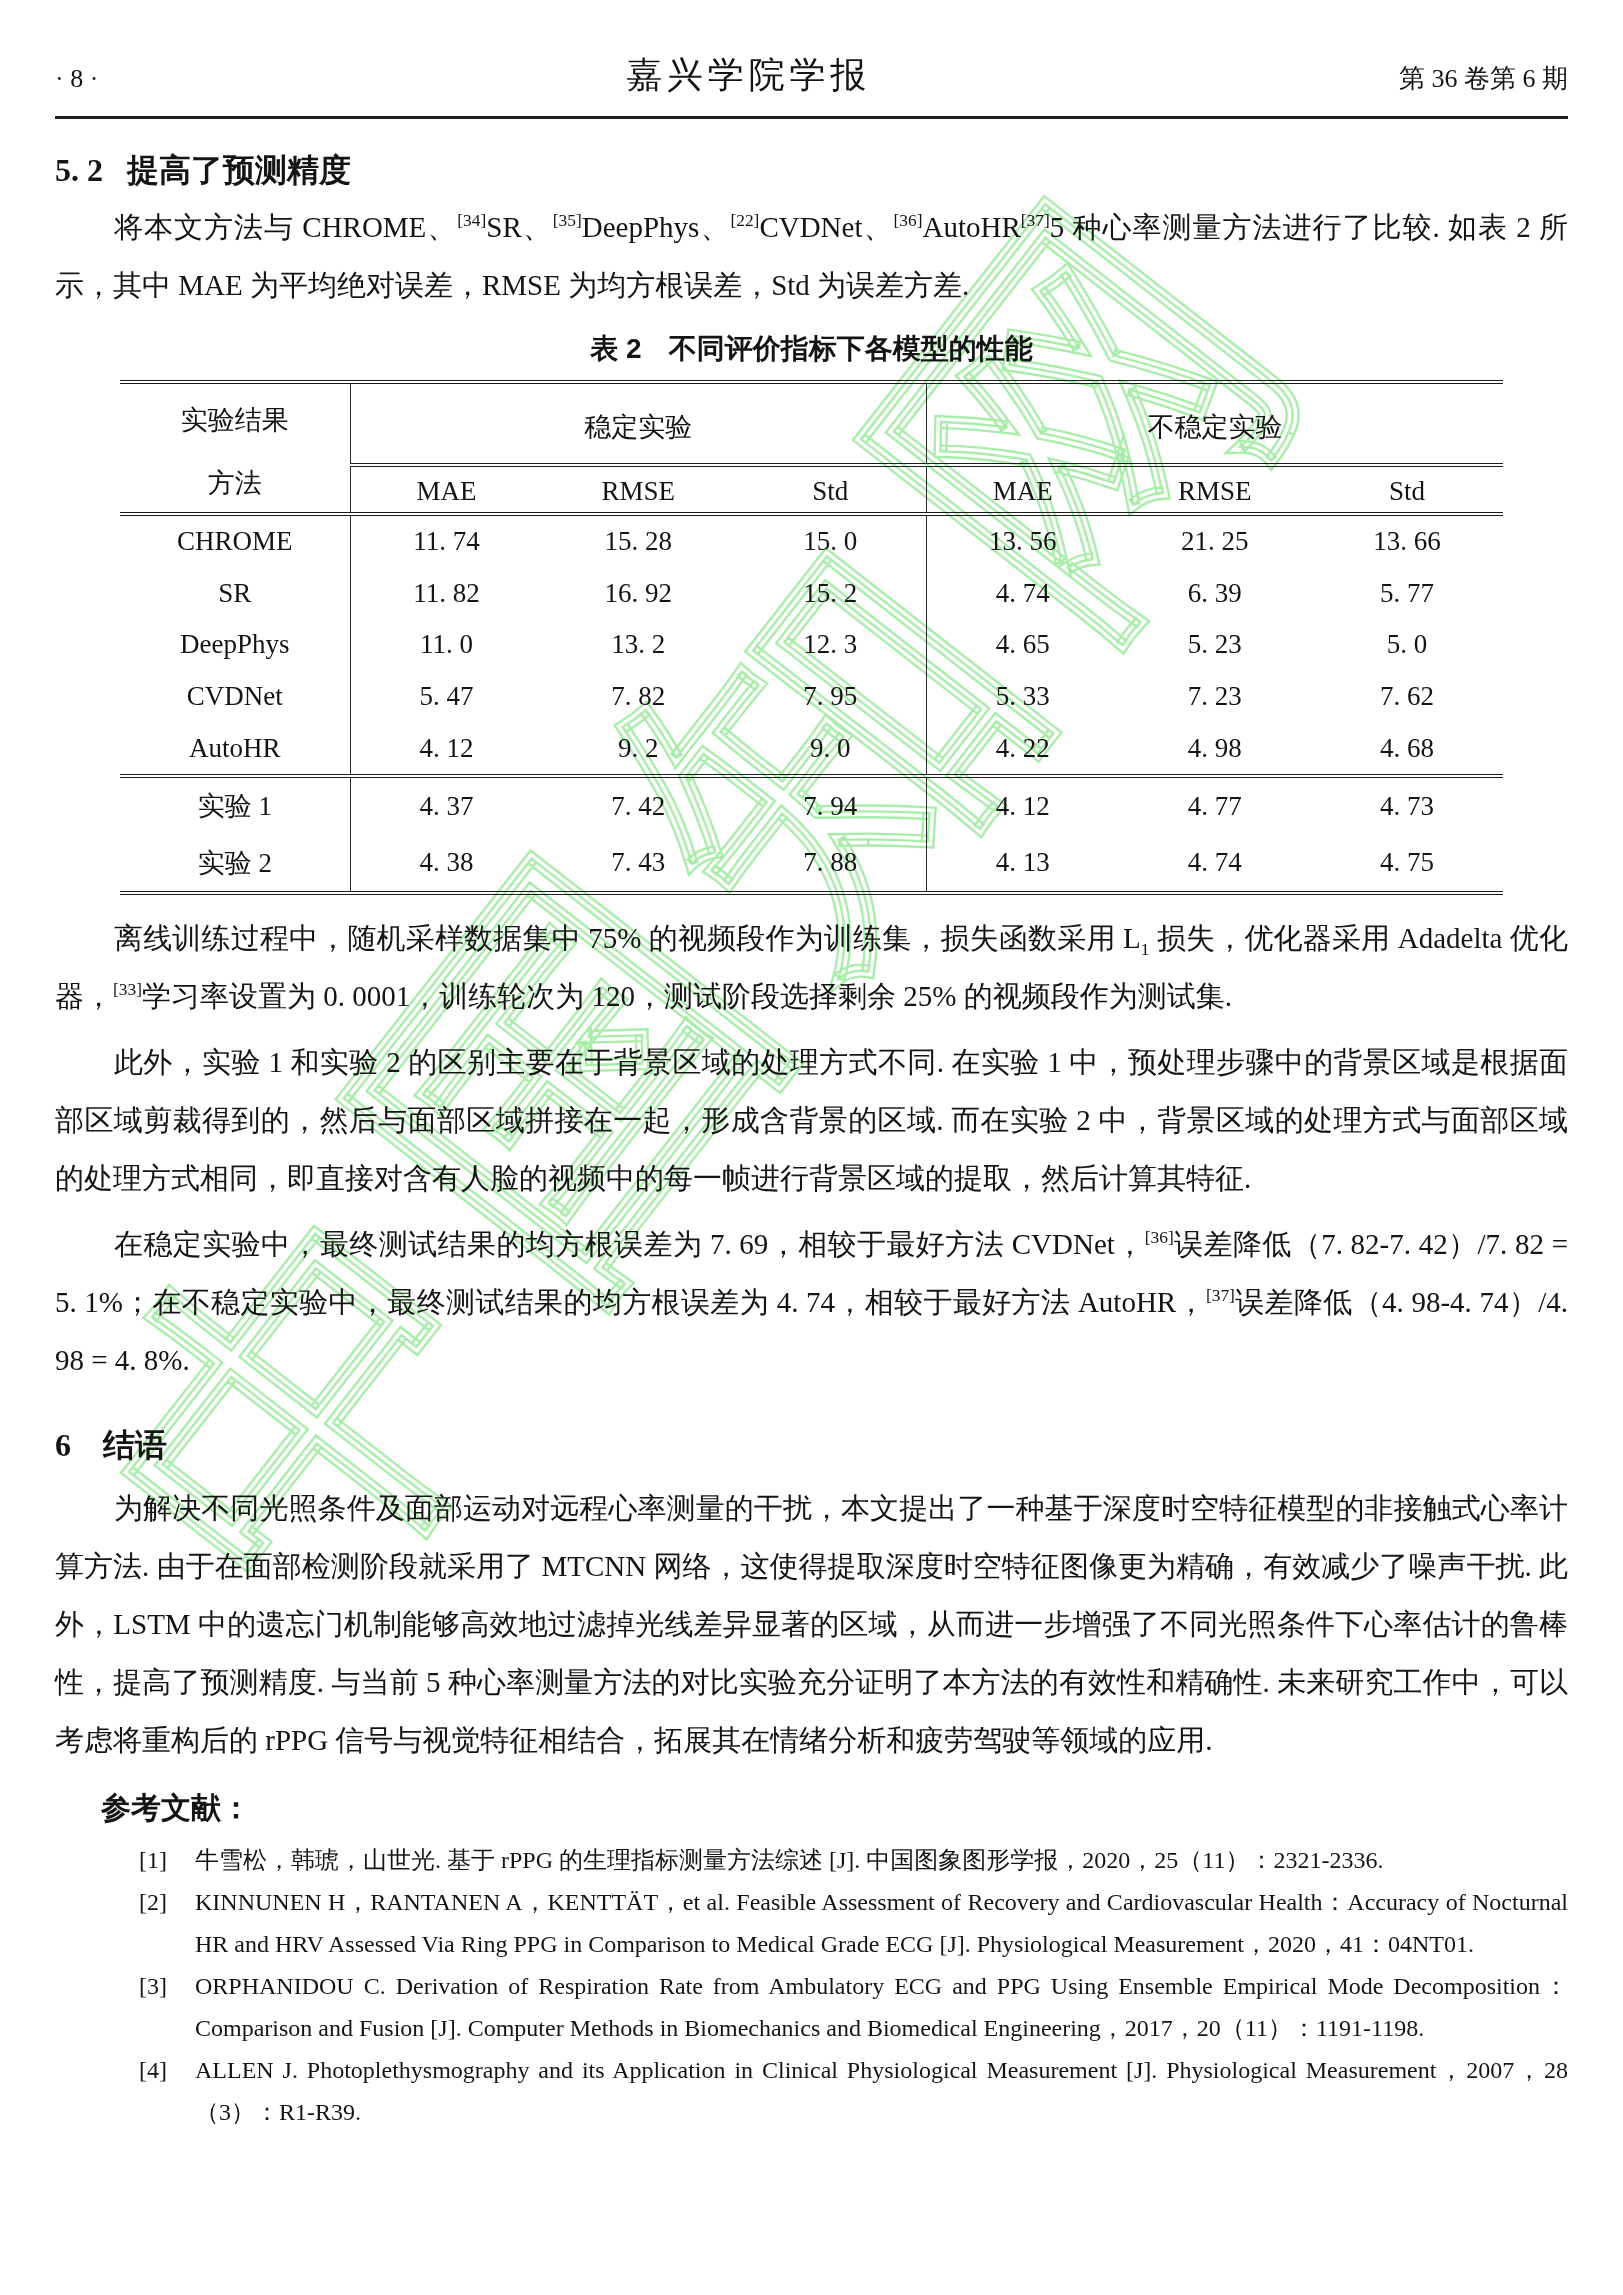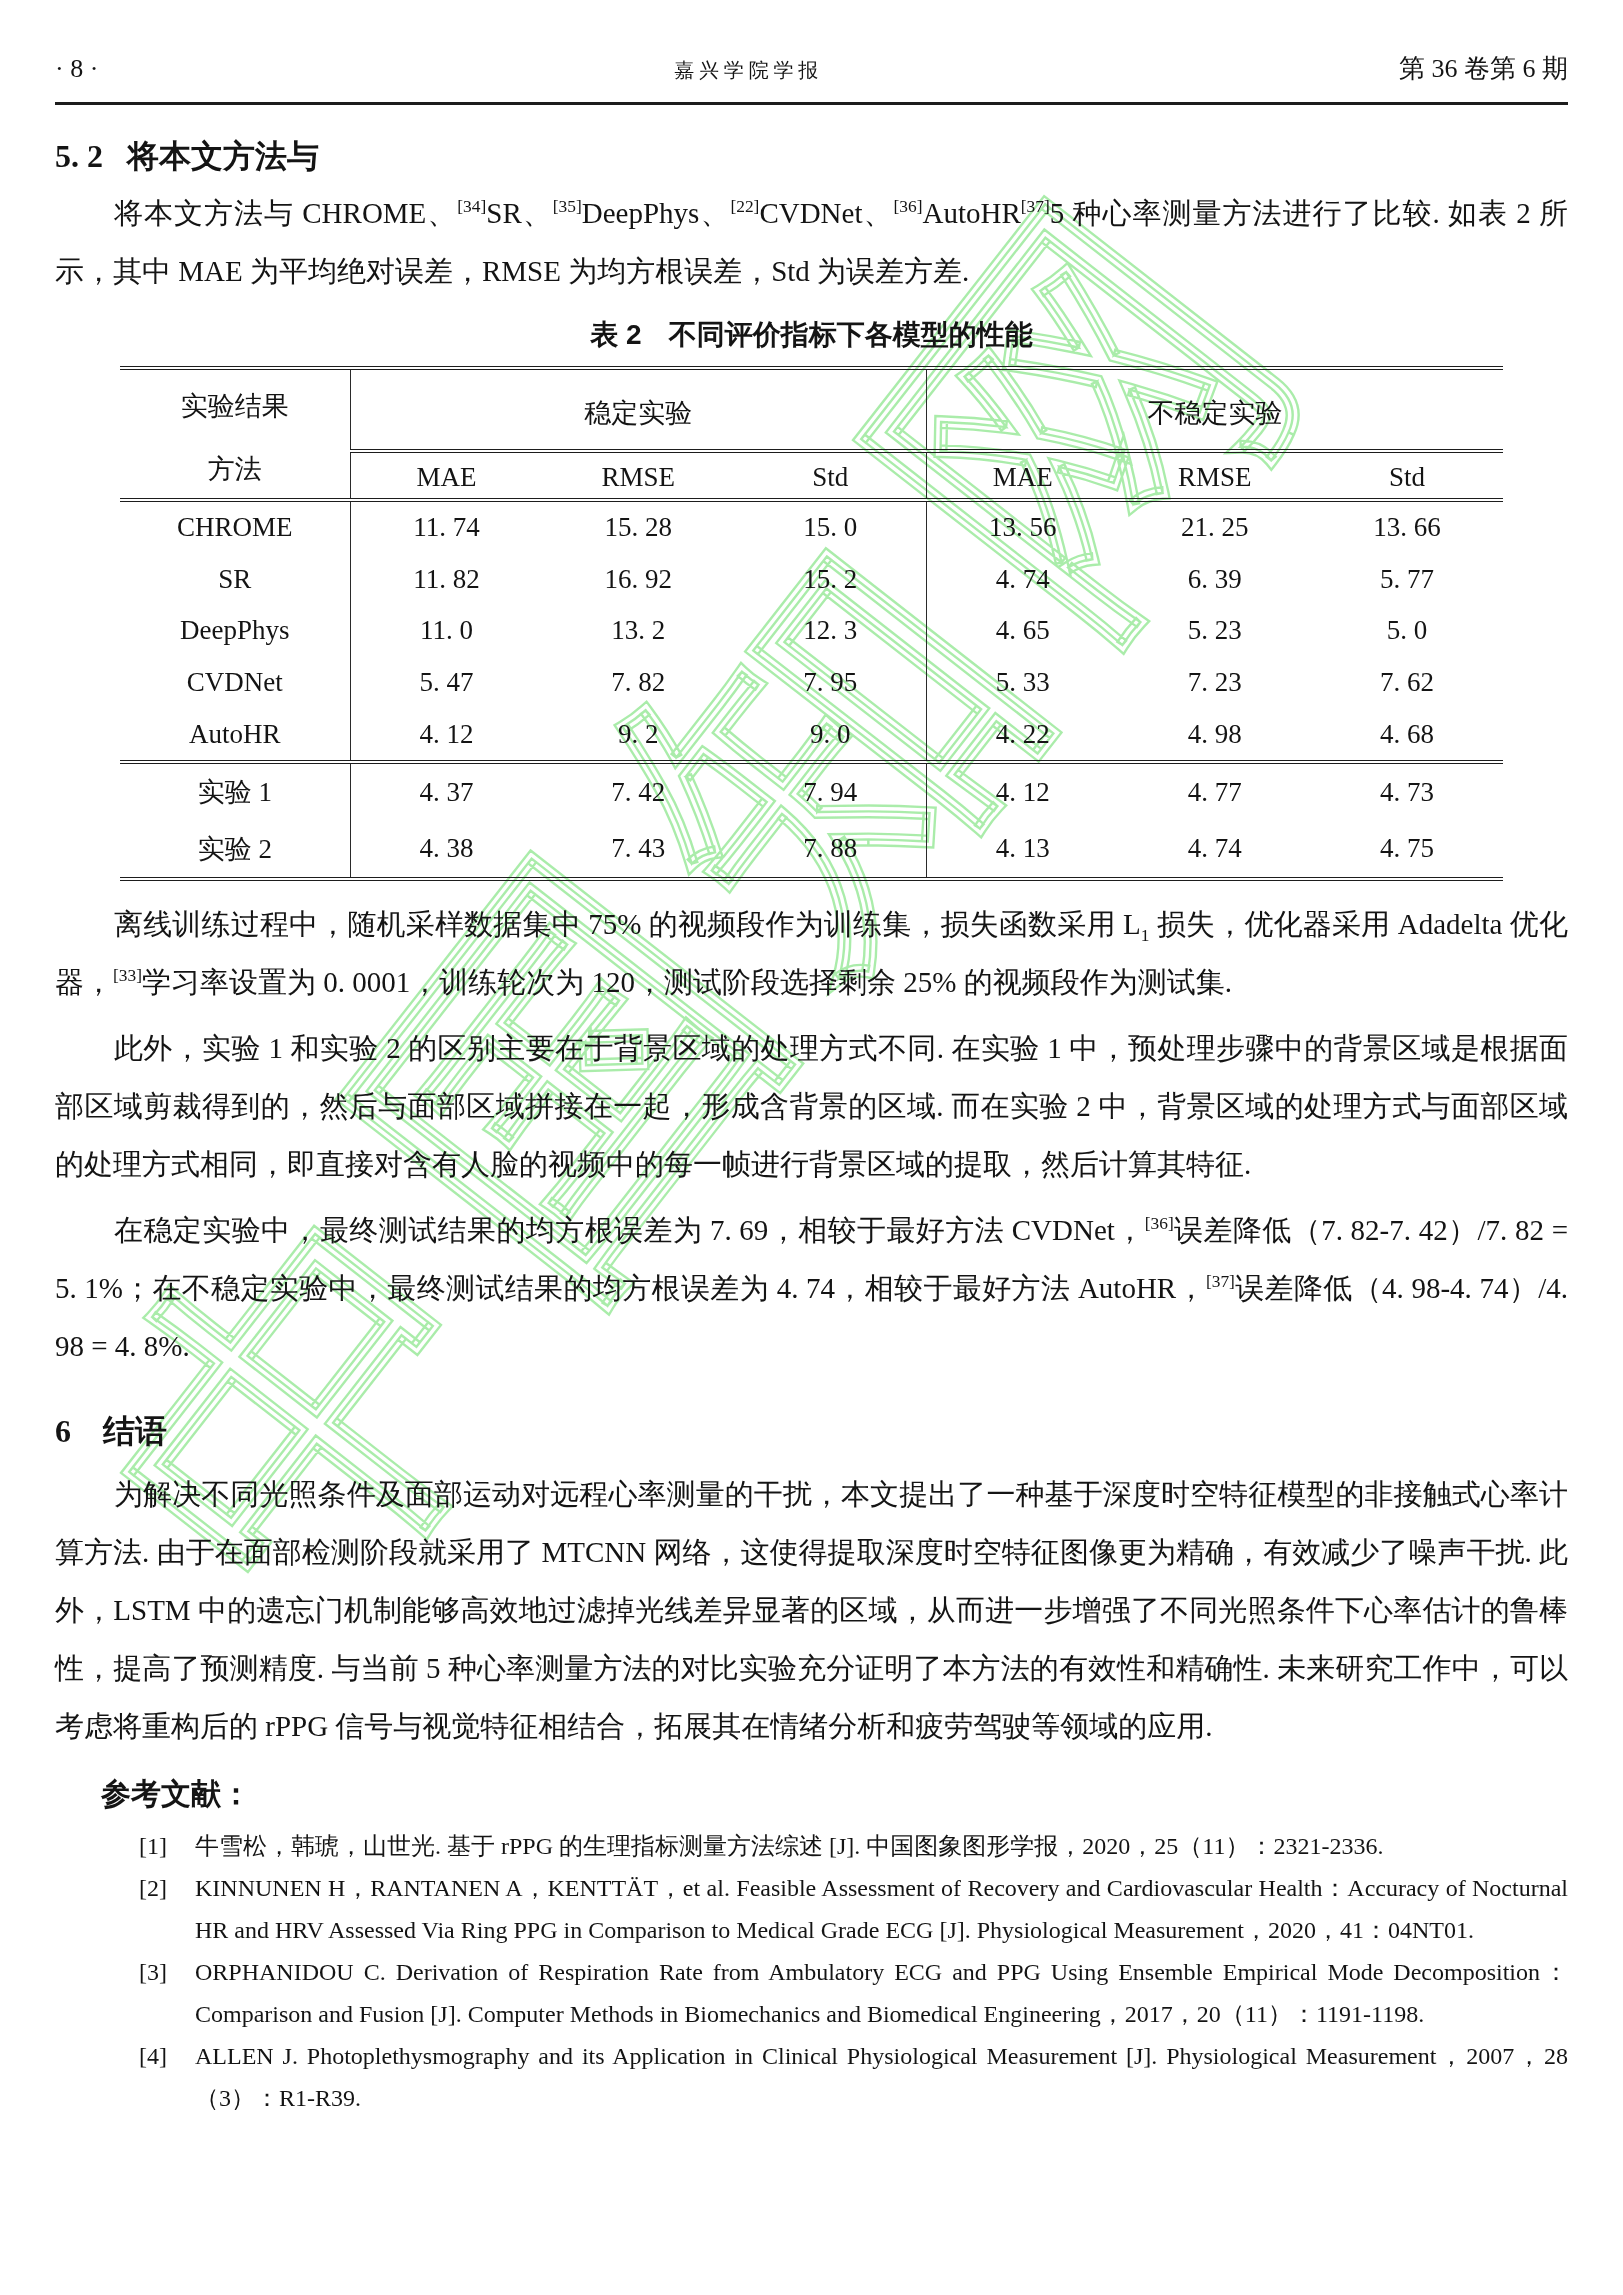--- a/index.html
+++ b/index.html
@@ -14,21 +14,21 @@
     position:absolute;left:713px;top:896px;z-index:0;pointer-events:none;
     transform:translate(-50%,-50%) rotate(-52deg);
     font-family:"Liberation Sans","DejaVu Sans",sans-serif;
     font-weight:bold;font-size:373px;letter-spacing:44px;white-space:nowrap;
     color:rgba(150,232,150,0.35);opacity:0.8;
   }
 
   
   .header{display:flex;justify-content:space-between;align-items:baseline;
     padding-top:51px;font-size:26px;}
-  .header .journal{font-size:20px;letter-spacing:4.8px;}
+  .header .journal{font-size:36px;letter-spacing:4.8px;}
   .header-rule{border:none;border-top:3.2px solid #1d1d1d;margin:16px 0 0 0;}
 
   
   .h-sec{font-family:"Liberation Sans","DejaVu Sans",sans-serif;font-weight:bold;}
   .sec52{font-size:32px;margin-top:30px;}
   .sec52 .sec-num{margin-right:24px;font-family:"Liberation Serif",serif;}
   .sec6{font-size:32px;margin-top:35px;}
   .sec6 .sec-num{margin-right:32px;font-family:"Liberation Serif",serif;}
 
   
@@ -70,21 +70,21 @@
 <div class="page">
 
   <div class="header">
     <span>· 8 ·</span>
     <span class="journal">嘉兴学院学报</span>
     <span>第 36 卷第 6 期</span>
   </div>
   <hr class="header-rule">
 
   <div class="h-sec sec52">
-    <span class="sec-num">5. 2</span><span>将本文方法与</span>
+    <span class="sec-num">5. 2</span><span>提高了预测精度</span>
   </div>
 
   <p class="body"><span>将本文方法与 CHROME、</span><sup>[34]</sup><span>SR、</span><sup>[35]</sup><span>DeepPhys、</span><sup>[22]</sup><span>CVDNet、</span><sup>[36]</sup><span>AutoHR</span><sup>[37]</sup><span>5 种心率测量方法进行了比较. 如表 2 所示，其中 MAE 为平均绝对误差，RMSE 为均方根误差，Std 为误差方差.</span></p>
 
   <div class="tbl-caption">
     <span>表 2</span>
     <span>不同评价指标下各模型的性能</span>
   </div>
 
   <table class="results">

